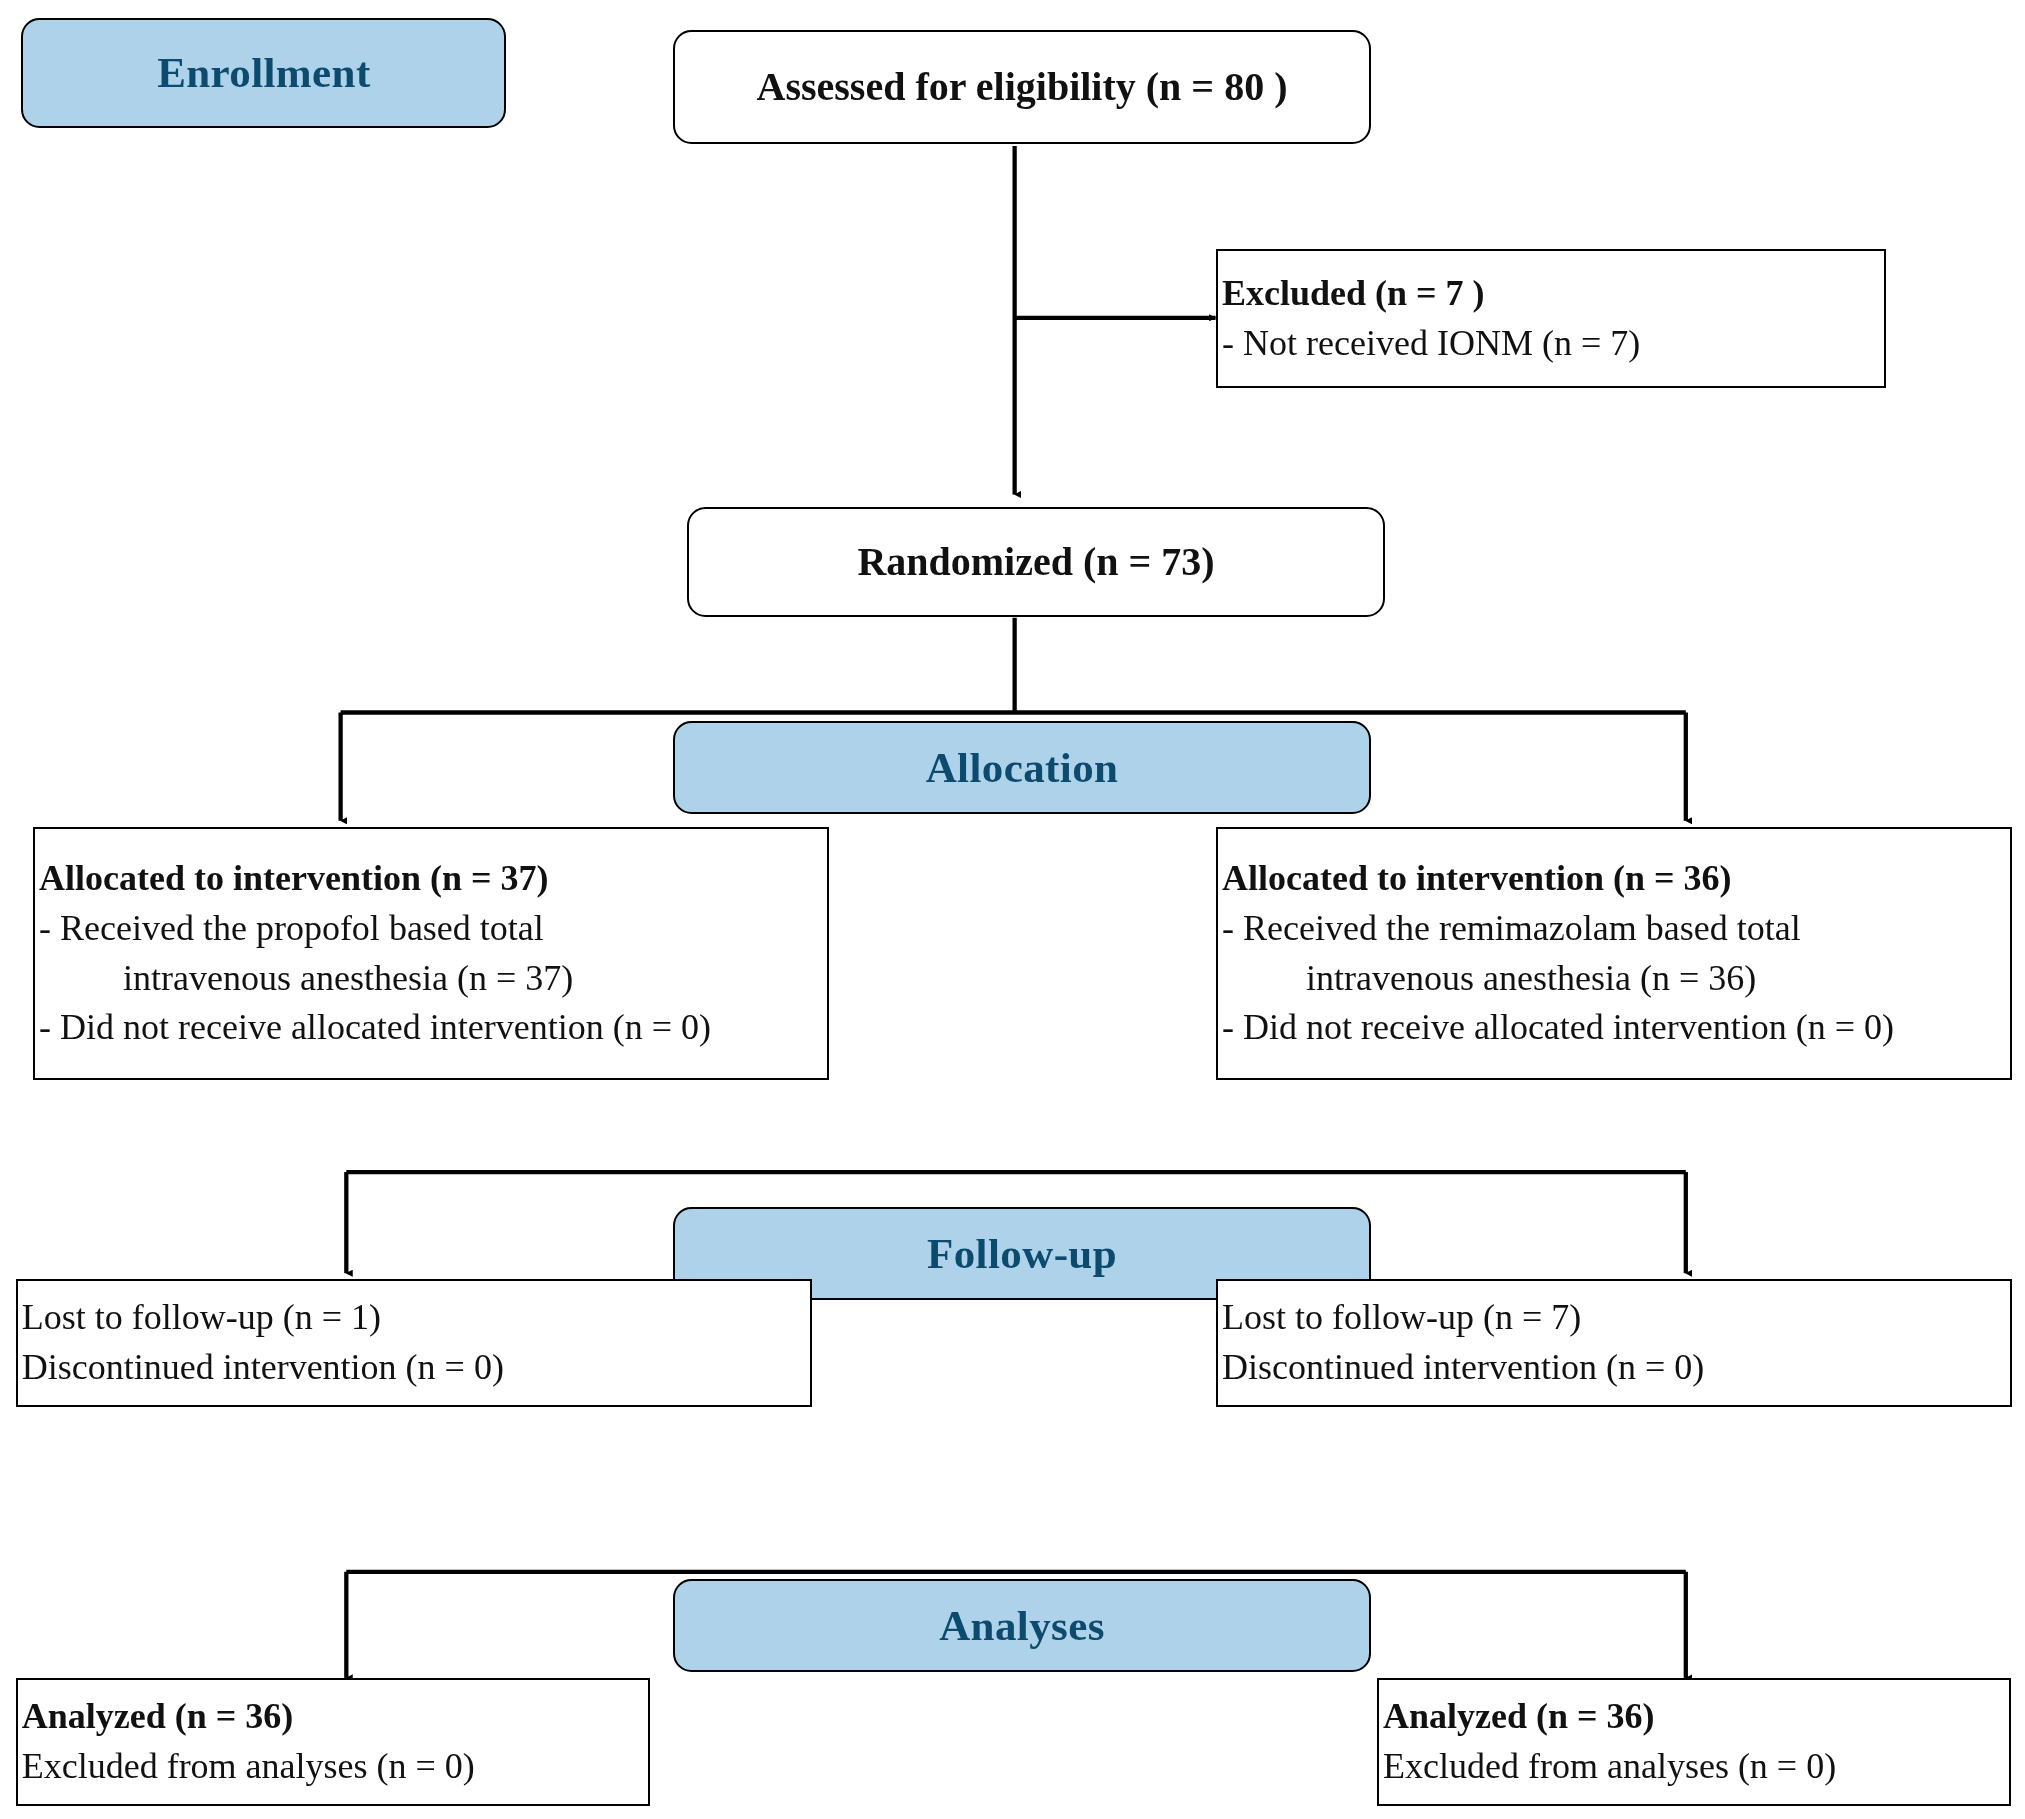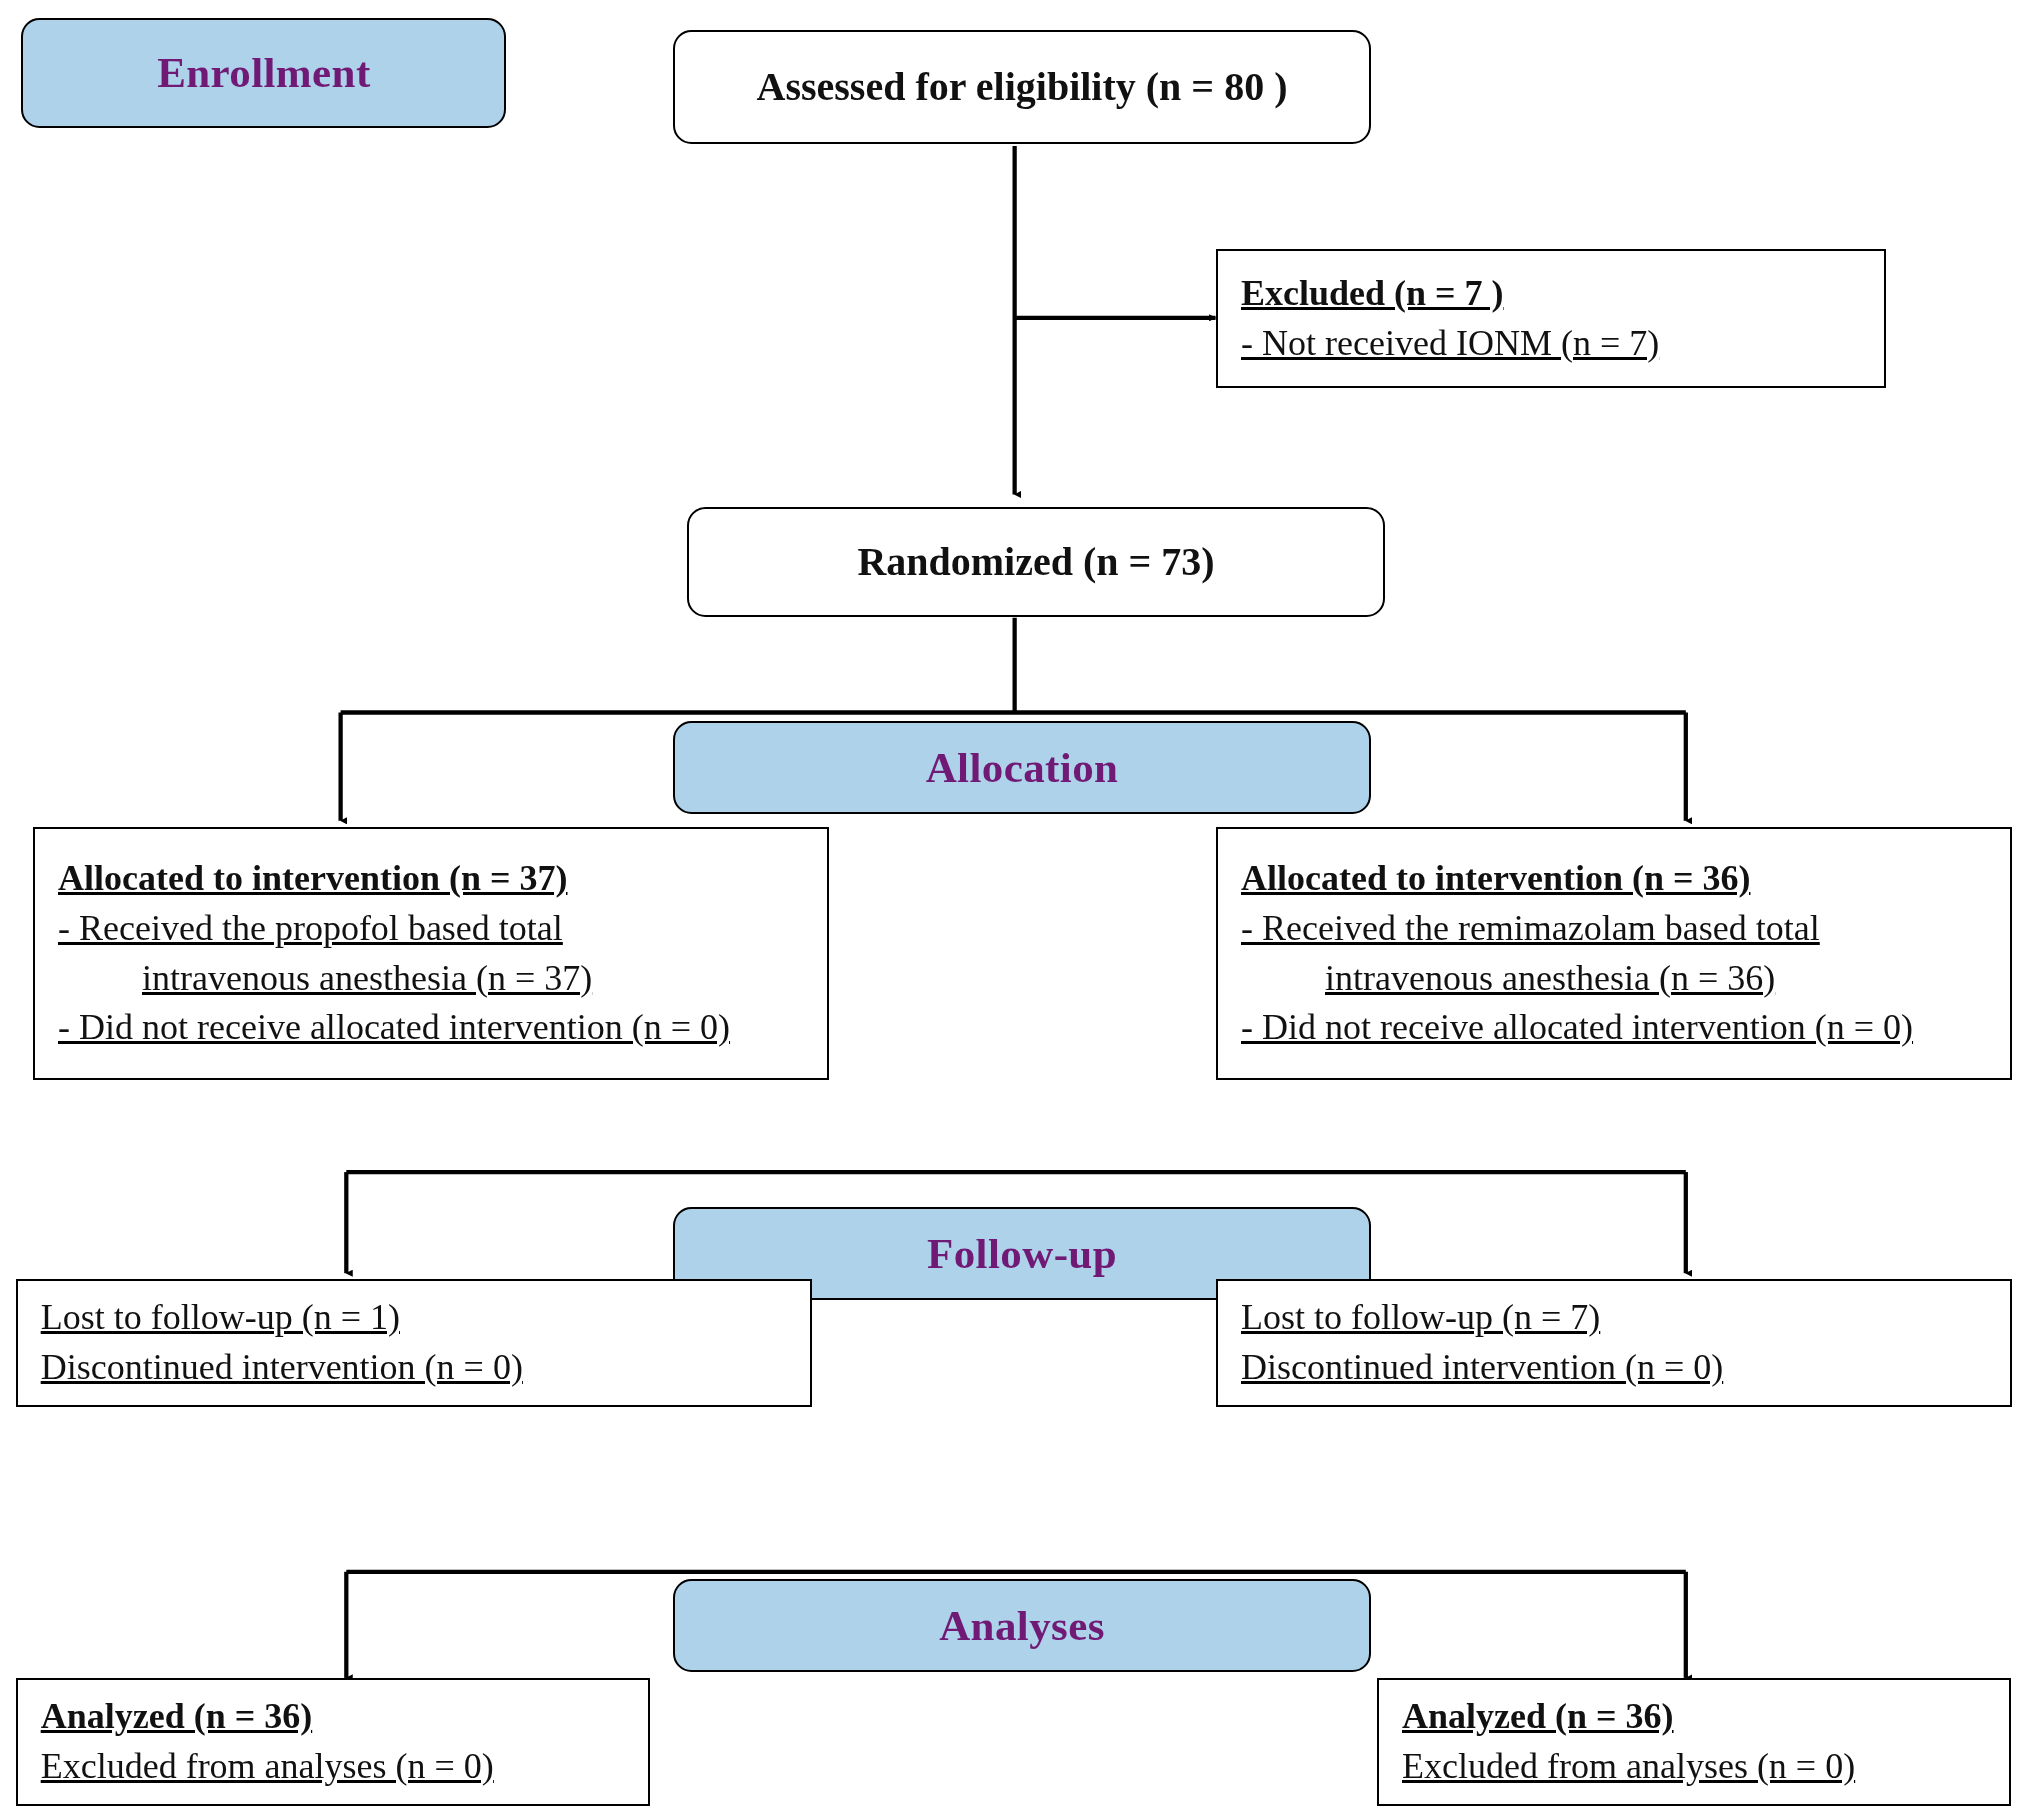--- a/index.html
+++ b/index.html
@@ -44,37 +44,36 @@
     border-radius: 18.5px;
     align-items: center;
   }
   .node.square {
     border-radius: 0;
     border-width: 2.9px;
   }
   .stage-label {
     font-size: 43px;
     font-weight: bold;
-    color: #701a75;
+    color: #0c4a6e;
     letter-spacing: 0.4px;
     text-align: center;
     line-height: 1.1;
   }
   .center-label {
     font-size: 40px;
     font-weight: bold;
     color: #111111;
     text-align: center;
     line-height: 1.15;
   }
   .body-block {
-    padding: 0 23px;
+    padding: 0 4px;
     width: 100%;
     box-sizing: border-box;
-    text-decoration: underline;
   }
   .line {
     font-size: 36px;
     color: #111111;
     line-height: 1.38;
     white-space: nowrap;
   }
   .line.bold {
     font-weight: bold;
   }

